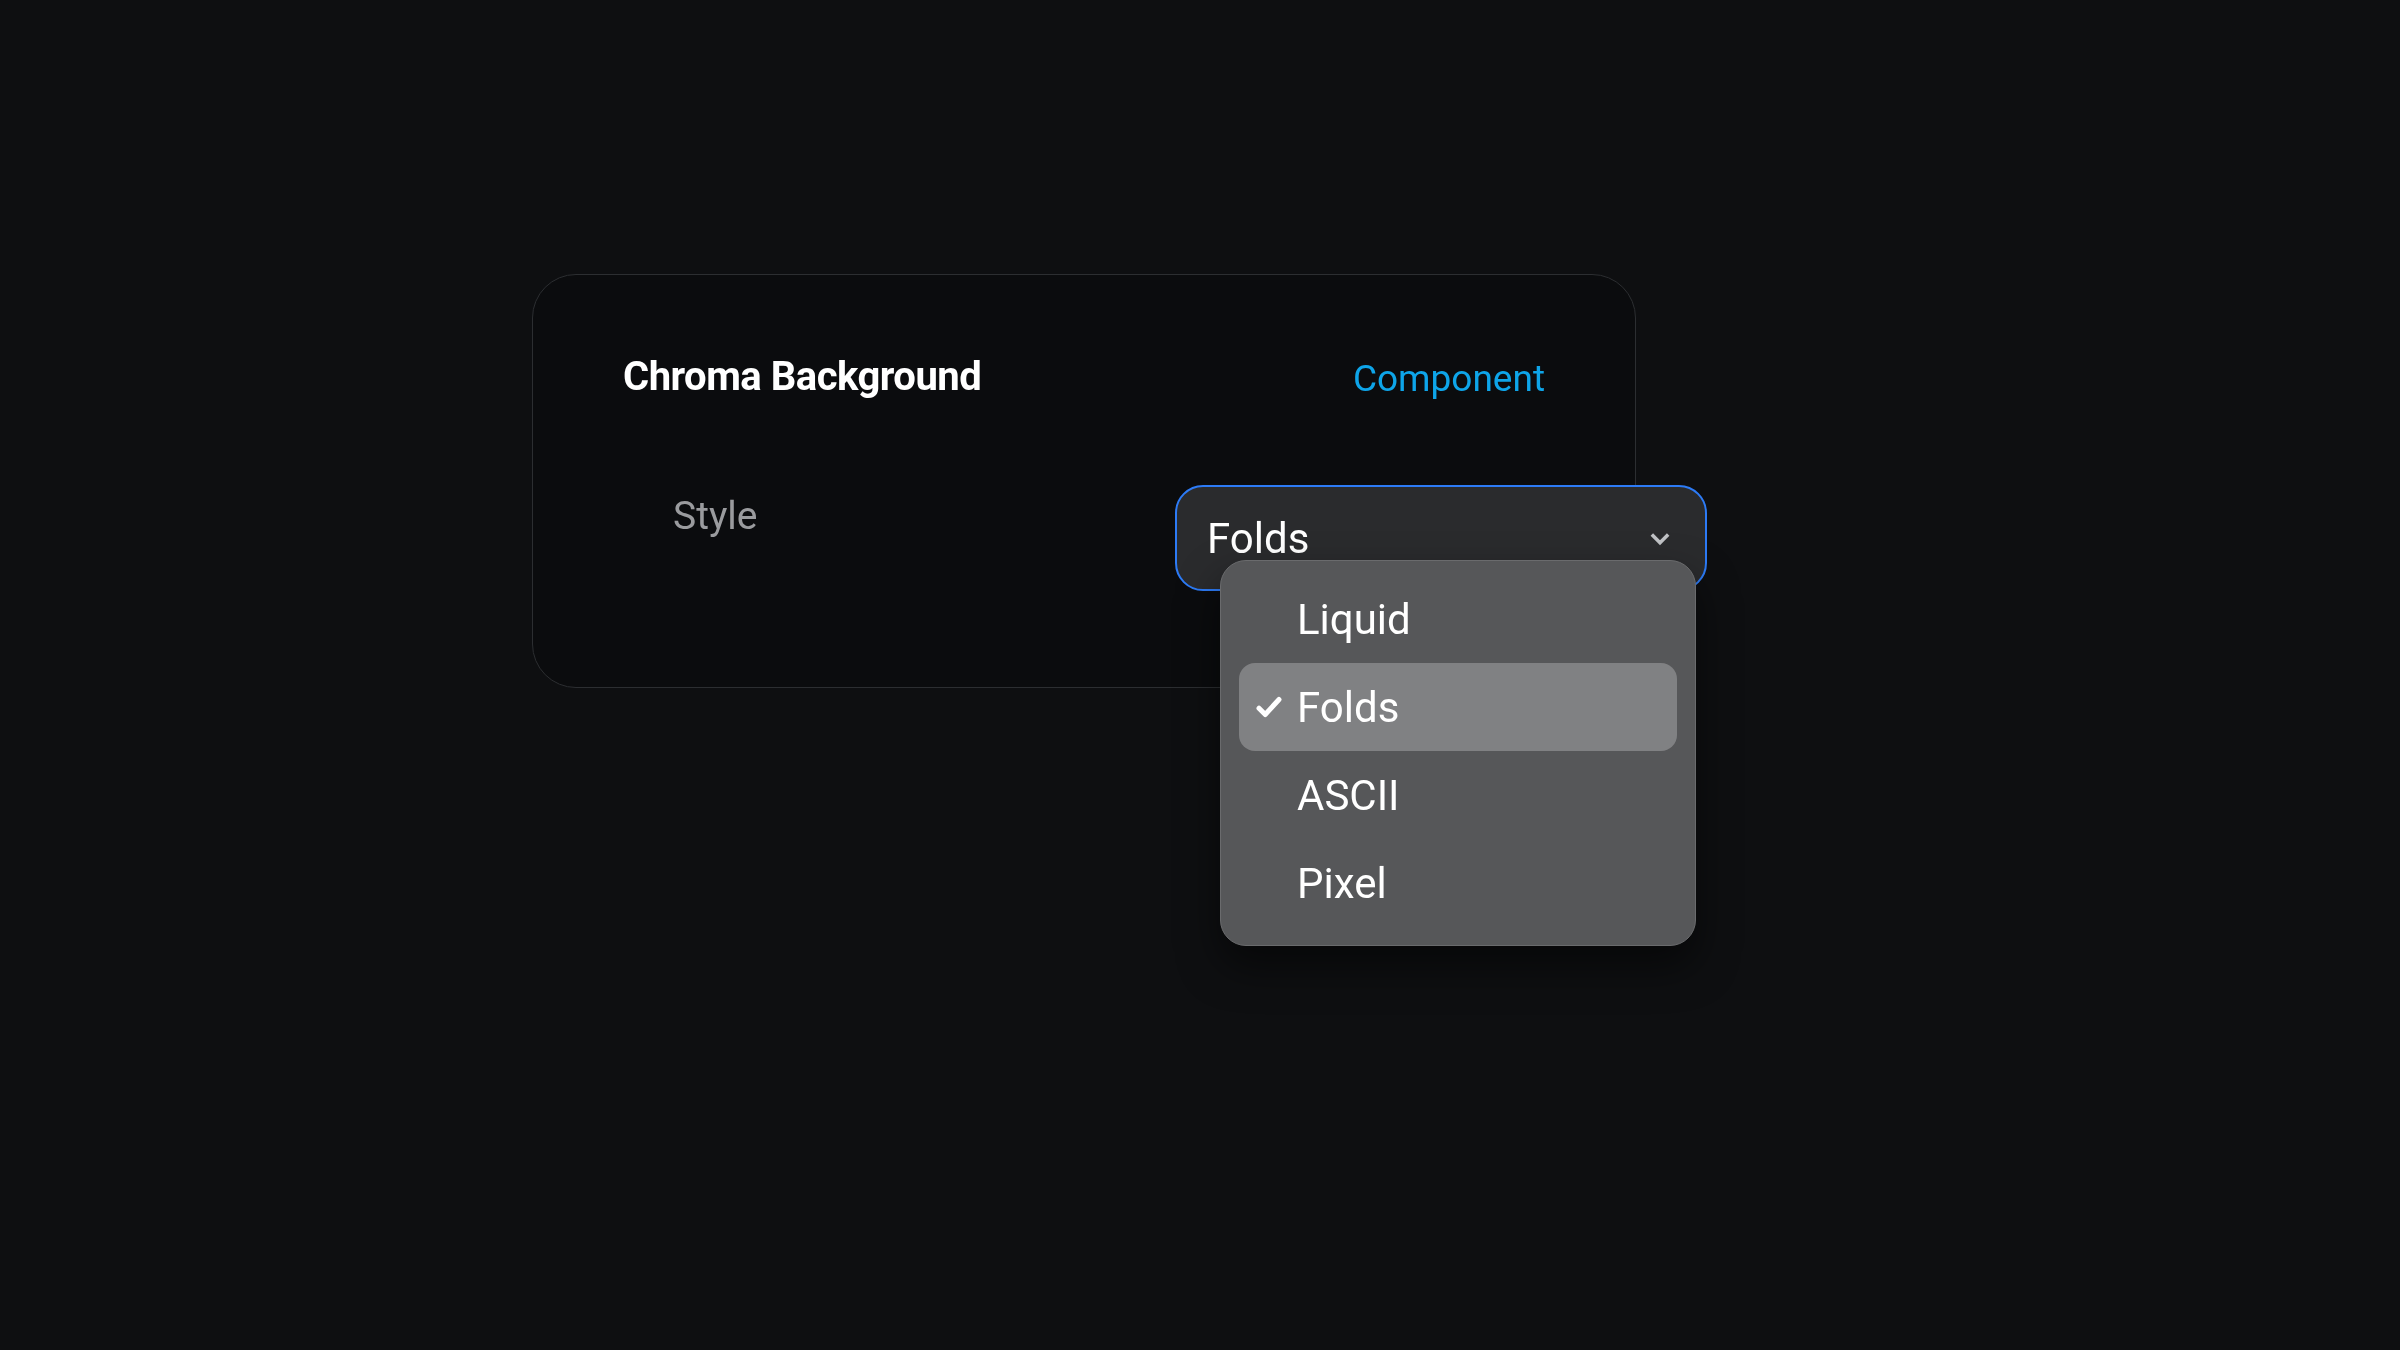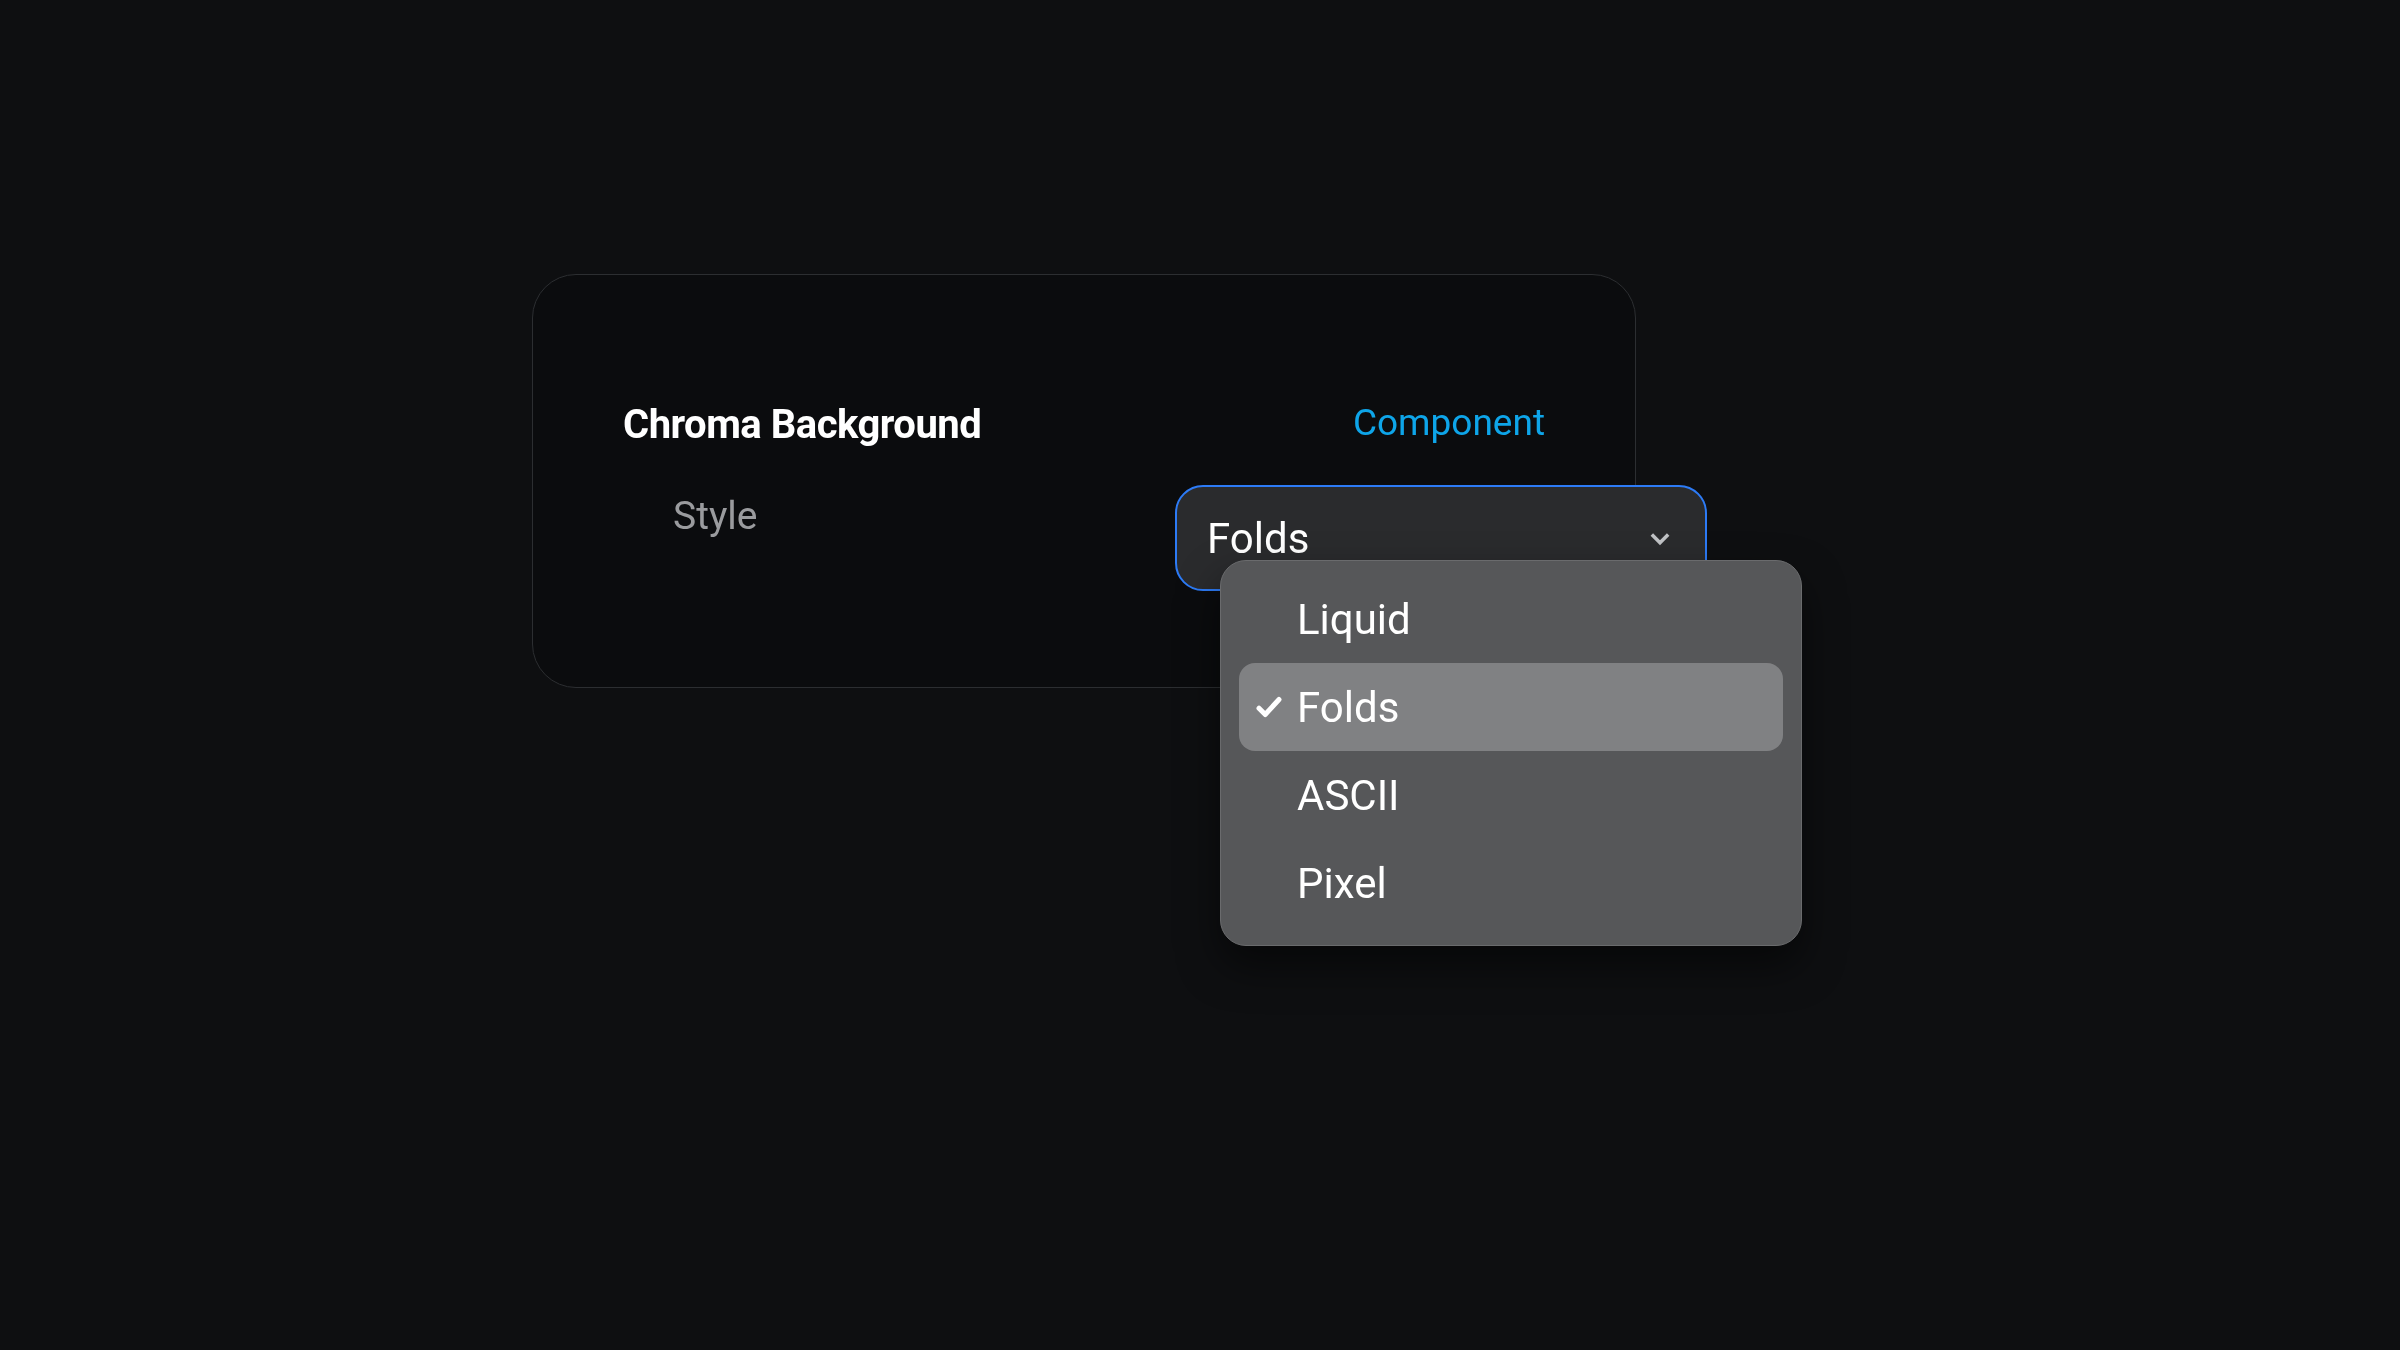--- a/index.html
+++ b/index.html
@@ -26,22 +26,21 @@
     border-radius: 44px;
   }
 
   .panel-header {
     position: absolute;
     left: 90px;
     top: 78px;
     right: 90px;
     display: flex;
     justify-content: space-between;
-    align-items: flex-start;
-    margin-top: 48px;
+    align-items: flex-end;
   }
   .panel-title {
     color: #ffffff;
     font-size: 40px;
     font-weight: 700;
     letter-spacing: -0.5px;
   }
   .panel-tag {
     color: #0ea5e9;
     font-size: 37px;
@@ -95,21 +94,21 @@
     height: 28px;
     stroke: #c0c2c5;
     stroke-width: 3;
     fill: none;
   }
 
   .dropdown {
     position: absolute;
     left: 1220px;
     top: 560px;
-    width: 582px;
+    width: 476px;
     background: #565759;
     border: 1px solid #6a6b6d;
     border-radius: 26px;
     padding: 14px 18px 18px 18px;
     box-shadow: 0 20px 40px rgba(0,0,0,0.5);
     display: flex;
     flex-direction: column;
     gap: 0px;
   }
   .dropdown-item {

